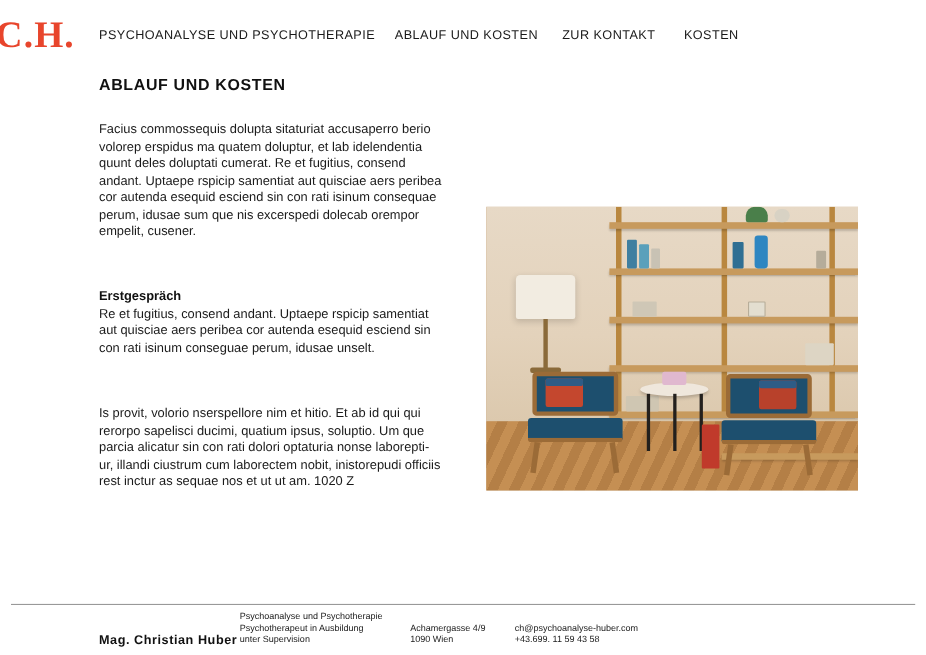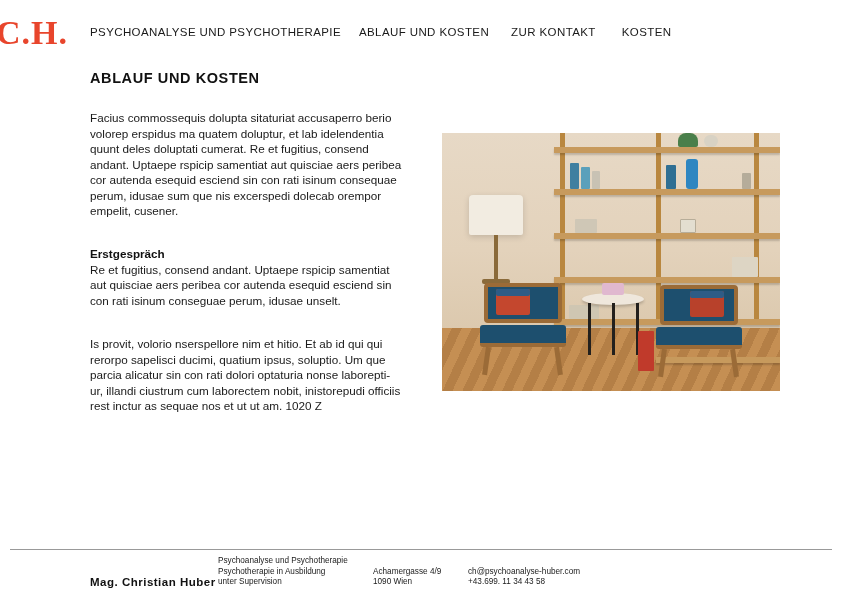--- a/index.html
+++ b/index.html
@@ -61,39 +61,39 @@
   }
   .page-title {
     font-size: 14.5px;
     font-weight: bold;
     letter-spacing: 0.6px;
     margin: 0 0 24px 0;
     color: #111;
   }
   .columns {
     display: flex;
-    align-items: center;
+    align-items: flex-end;
   }
   .col-text {
     width: 312px;
     flex: 0 0 312px;
   }
   .col-image {
     margin-left: 40px;
     flex: 0 0 338px;
   }
   .body-text {
     font-size: 11.7px;
     line-height: 15.5px;
     color: #1a1a1a;
     margin: 0;
     text-align: left;
   }
   .section {
-    margin-top: 28px;
+    margin-top: 44px;
   }
   .section-title {
     font-size: 11.7px;
     font-weight: bold;
     margin: 0 0 2px 0;
     color: #111;
   }
 
   
   .photo {
@@ -307,27 +307,27 @@
 
   </div>
 </div>
 
 <div class="footer-rule"></div>
 <div class="footer">
   <div class="footer-name">Mag. Christian Huber</div>
 
   <div class="footer-col fc1">
     <div>Psychoanalyse und Psychotherapie</div>
-    <div>Psychotherapie in Ausbildung</div>
+    <div>Psychotherapeut in Ausbildung</div>
     <div>unter Supervision</div>
   </div>
 
   <div class="footer-col fc2">
     <div>Achamergasse 4/9</div>
     <div>1090 Wien</div>
   </div>
 
   <div class="footer-col fc3">
     <a class="footer-link">ch@psychoanalyse-huber.com</a>
-    <div>+43.699. 11 34 43 58</div>
+    <div>+43.699. 11 59 43 58</div>
   </div>
 
 </div>
 
 </body></html>

